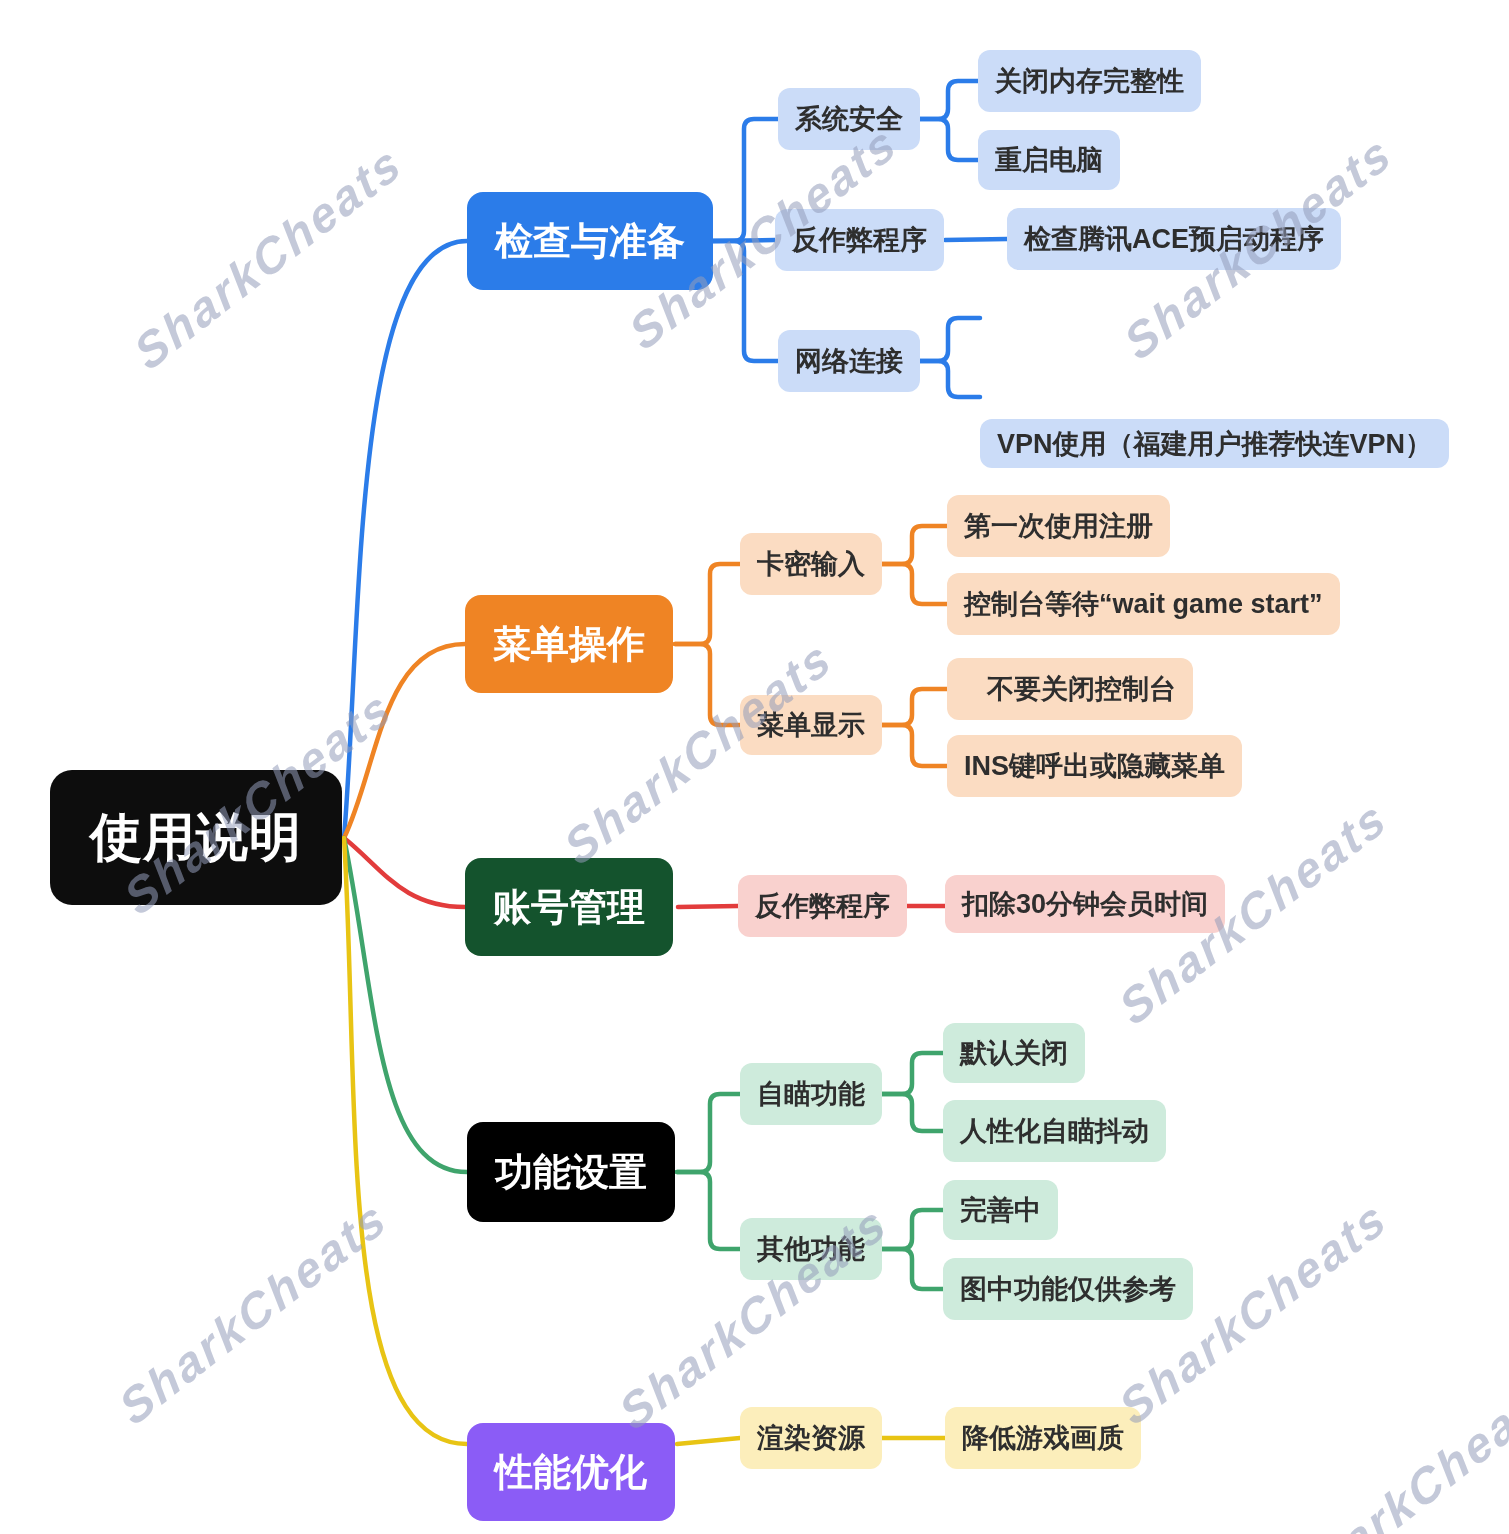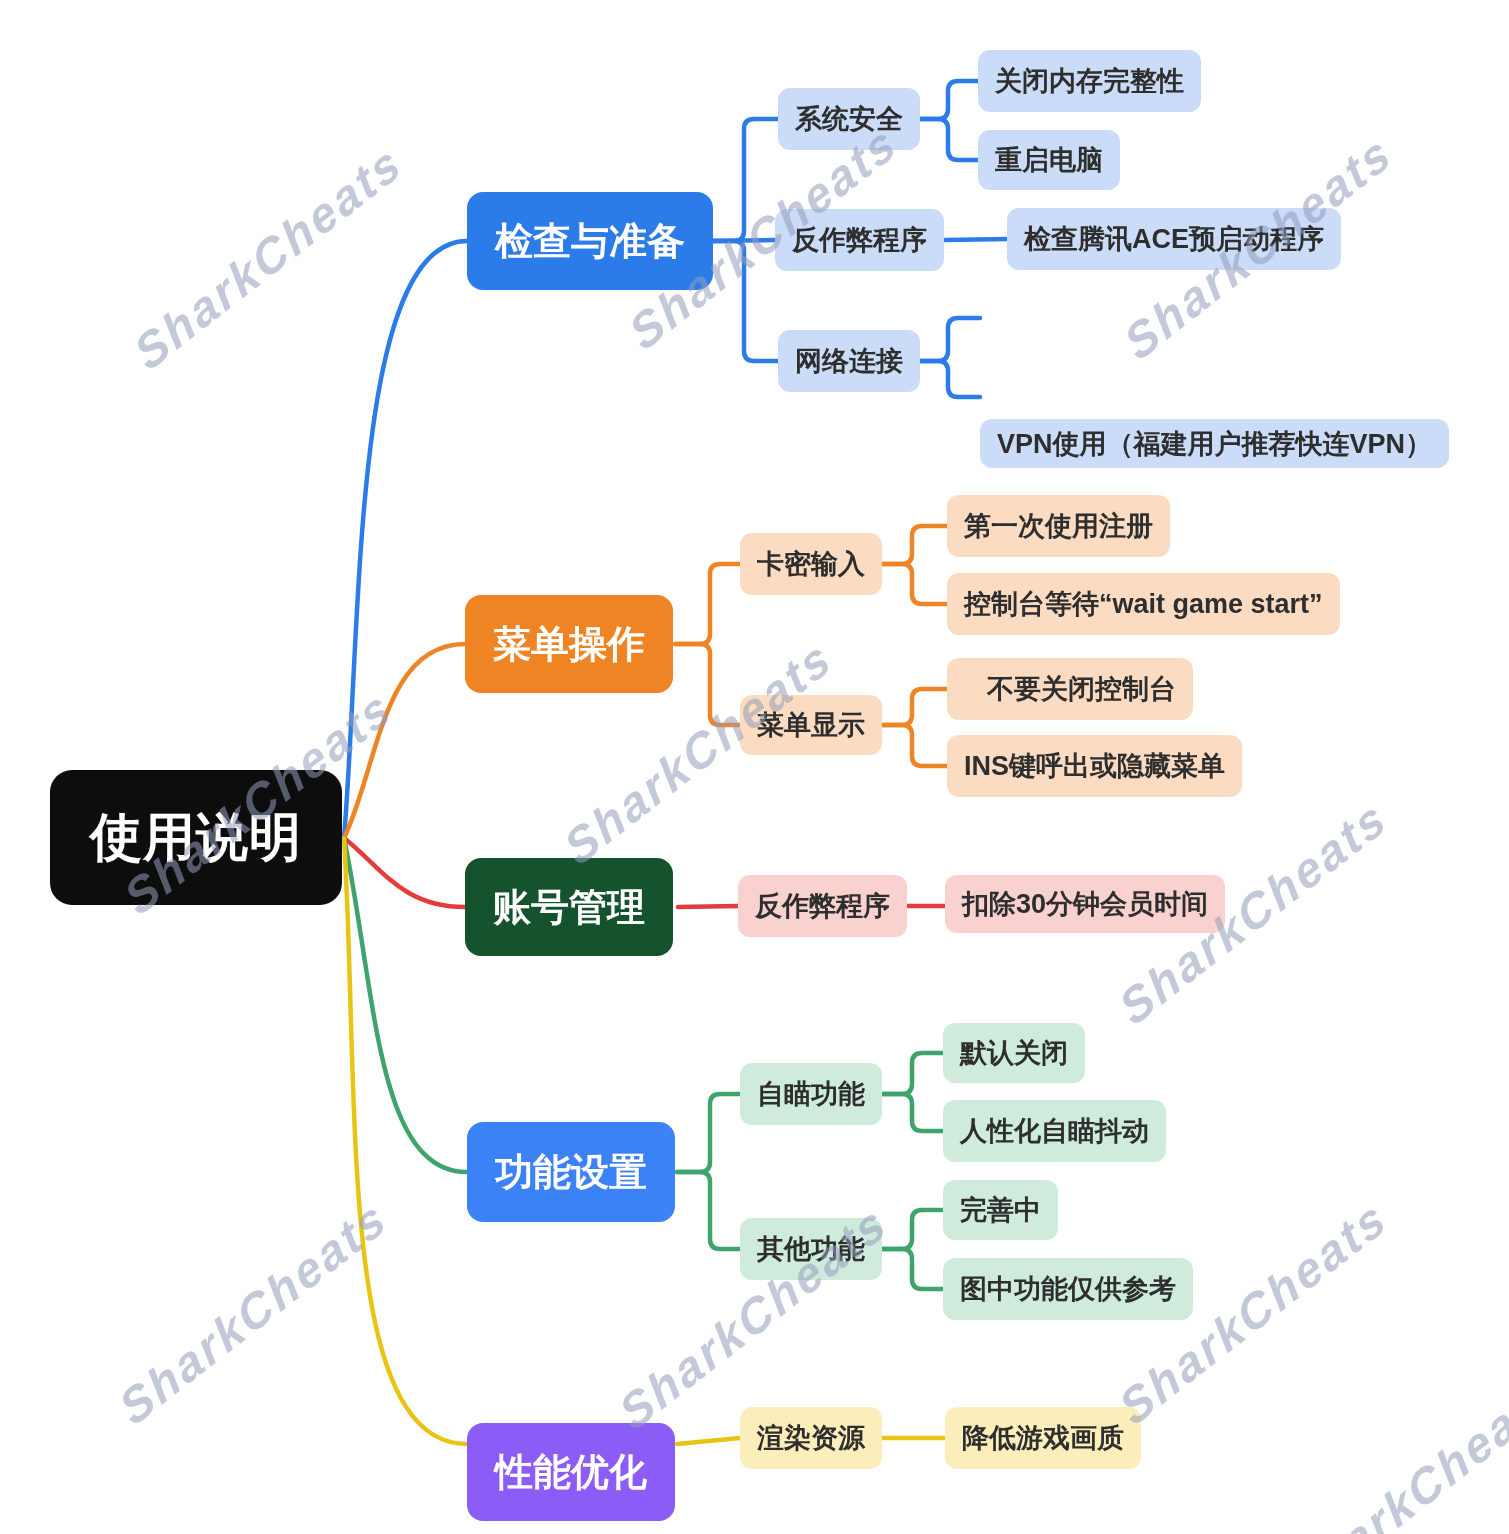--- a/index.html
+++ b/index.html
@@ -18,21 +18,21 @@
   }
   .lvl1{
     color:#ffffff;font-size:38px;font-weight:700;border-radius:16px;padding:0 28px;
   }
   .lvl2,.leaf{
     color:#2e2e2e;font-size:27px;font-weight:700;border-radius:12px;padding:0 17px;
   }
   .bg-blue{background:#2b7ce9;}   .bg-blue-l{background:#cbdcf8;}
   .bg-orange{background:#ef8424;} .bg-orange-l{background:#fbdcc2;}
   .bg-red{background:#14532d;}    .bg-red-l{background:#f9d1ce;}
-  .bg-green{background:#3b82f6;}  .bg-green-l{background:#ceebdc;}
+  .bg-green{background:#000000;}  .bg-green-l{background:#ceebdc;}
   .bg-yellow{background:#8b5cf6;margin-top:28px;} .bg-yellow-l{background:#fceebb;}
   .wm{
     position:absolute;z-index:50;pointer-events:none;
     font-size:48px;font-weight:700;font-style:italic;letter-spacing:3px;
     color:rgba(148,156,186,0.55);
     transform:rotate(-38deg) skewX(-6deg);transform-origin:center;
   }
 </style>
 </head>
 <body>

